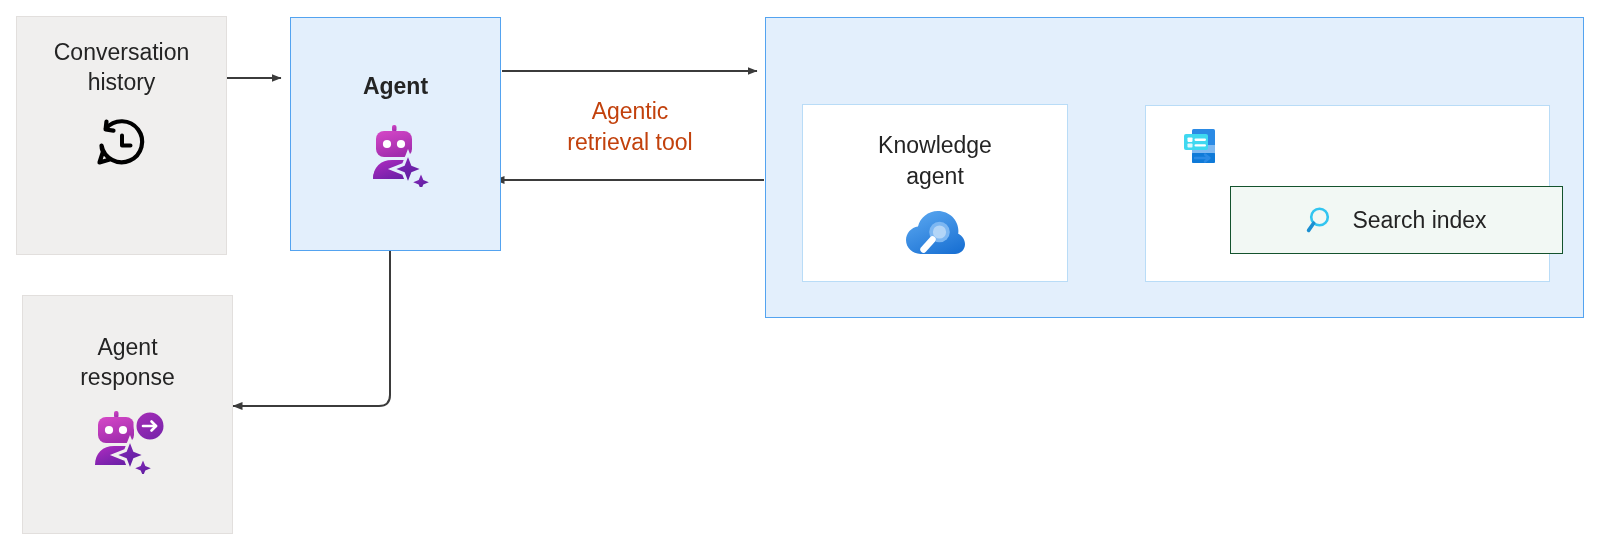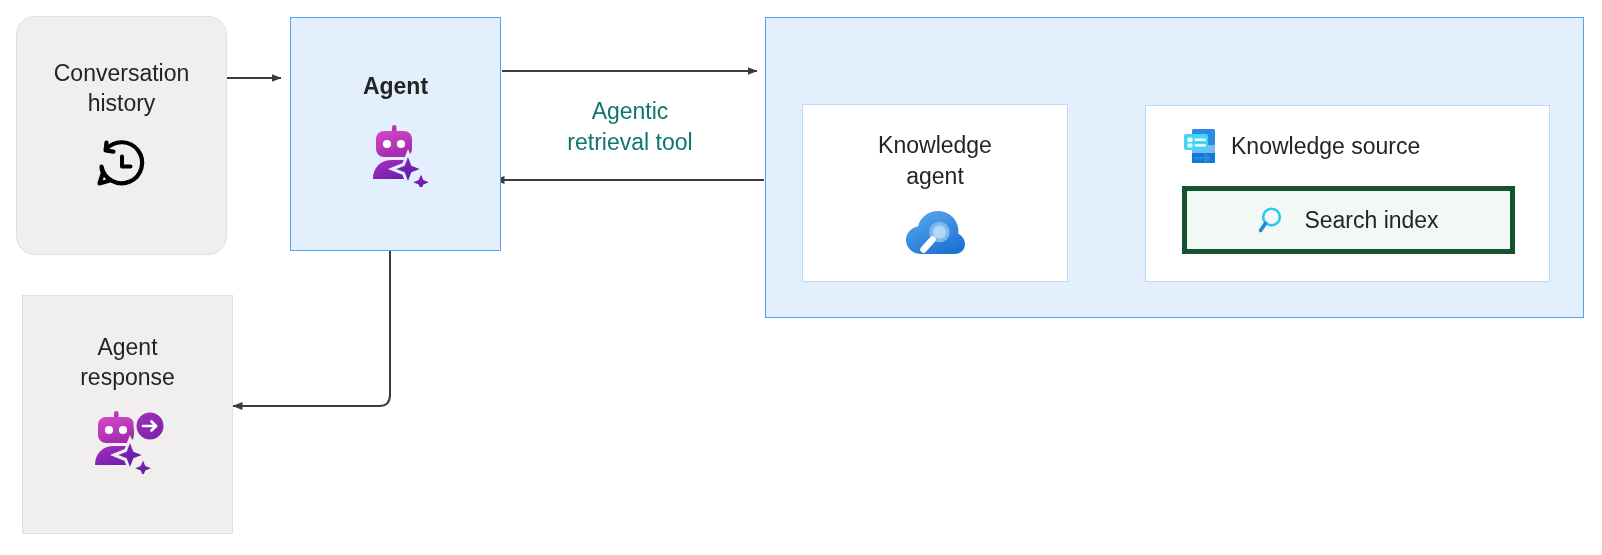--- a/index.html
+++ b/index.html
@@ -81,26 +81,27 @@
     font-size: 23px;
     line-height: 31px;
     text-align: center;
     color: #242424;
     white-space: pre-line;
   }
   
   .index-box {
     position: absolute;
     background: #f2f8f4;
-    border: 5px solid #14532d;
+    border: 1px solid #14532d;
     box-sizing: border-box;
     display: flex;
     align-items: center;
     justify-content: center;
     gap: 16px;
+    margin-left: 48px;
   }
   .index-box .index-label {
     font-size: 23px;
     color: #242424;
     line-height: 28px;
   }
   
   .ks-header {
     position: absolute;
     display: flex;
@@ -111,21 +112,21 @@
     font-size: 23px;
     color: #242424;
     line-height: 28px;
   }
   
   .edge-label {
     position: absolute;
     font-size: 23px;
     line-height: 31px;
     text-align: center;
-    color: #0f766e;
+    color: #c2410c;
     white-space: pre-line;
   }
   
   #edges {
     position: absolute;
     left: 0;
     top: 0;
     width: 1602px;
     height: 555px;
     pointer-events: none;
@@ -161,21 +162,21 @@
 
     <g>
       <line x1="1092" y1="180" x2="1136" y2="180" stroke="#3b3b3b" stroke-width="2" marker-end="url(#arrow)"></line>
     </g>
 
     <g>
       <path d="M390,251 L390,395 Q390,406 379,406 L233,406" fill="none" stroke="#3b3b3b" stroke-width="2" marker-end="url(#arrow)"></path>
     </g>
   </svg>
 
-  <div class="node grey-box" style="left:16px; top:16px; width:211px; height:239px; padding-top:41px;border-radius:19px;">
+  <div class="node grey-box" style="left:16px; top:16px; width:211px; height:239px; padding-top:20px;">
     <div class="node-label">Conversation
 history</div>
     <span class="icon-wrap" style="margin-top:18px;">
       <svg width="64" height="56" viewBox="0 0 64 56" xmlns="http://www.w3.org/2000/svg">
         <g fill="none" stroke="#000000" stroke-width="4.2" stroke-linecap="round" stroke-linejoin="round">
           <path d="M16,13.5 A20.5,20.5 0 1 1 11.5,30.5 C11.5,32.6 12,34.8 12.9,36.8
                    L9.5,47.5 L20.5,44.3"></path>
           <path d="M16.5,6.5 L15.6,14.5 L23.5,15.6"></path>
         </g>
         <g fill="none" stroke="#000000" stroke-width="4" stroke-linecap="round" stroke-linejoin="round">
@@ -297,21 +298,20 @@
             <rect x="10" y="18" width="23" height="8" fill="#7fb9f2"></rect>
             <rect x="10" y="26" width="23" height="10" rx="1.6" fill="#0f7ad8"></rect>
             <path d="M13,31 L26,31 M23,27.5 L27.5,31 L23,34.5" stroke="#2a8ae5" stroke-width="2.4" fill="none" stroke-linecap="round" stroke-linejoin="round"></path>
             <rect x="2" y="7" width="24" height="16" rx="2" fill="#3fd8f0"></rect>
             <rect x="5.5" y="10.5" width="5" height="4.4" rx="0.8" fill="#ffffff"></rect>
             <rect x="5.5" y="16.5" width="5" height="4" rx="0.8" fill="#ffffff" opacity="0.85"></rect>
             <rect x="12.5" y="11.6" width="11.5" height="2.3" rx="1.1" fill="#ffffff"></rect>
             <rect x="12.5" y="17.2" width="11.5" height="2.3" rx="1.1" fill="#ffffff"></rect>
           </svg>
         </span>
-        <span class="ks-label">Knowledge source</span>
       </div>
 
       <div class="index-box" style="left:36px; top:80px; width:333px; height:68px;">
         <span class="icon-wrap">
           <svg width="30" height="30" viewBox="0 0 30 30" xmlns="http://www.w3.org/2000/svg">
             <circle cx="13.5" cy="12" r="8.3" fill="none" stroke="#32c5f0" stroke-width="2.6"></circle>
             <path d="M7.6,18.2 L2.6,25.4" stroke="#1b8fd1" stroke-width="3.6" stroke-linecap="round"></path>
           </svg>
         </span>
         <span class="index-label">Search index</span>

